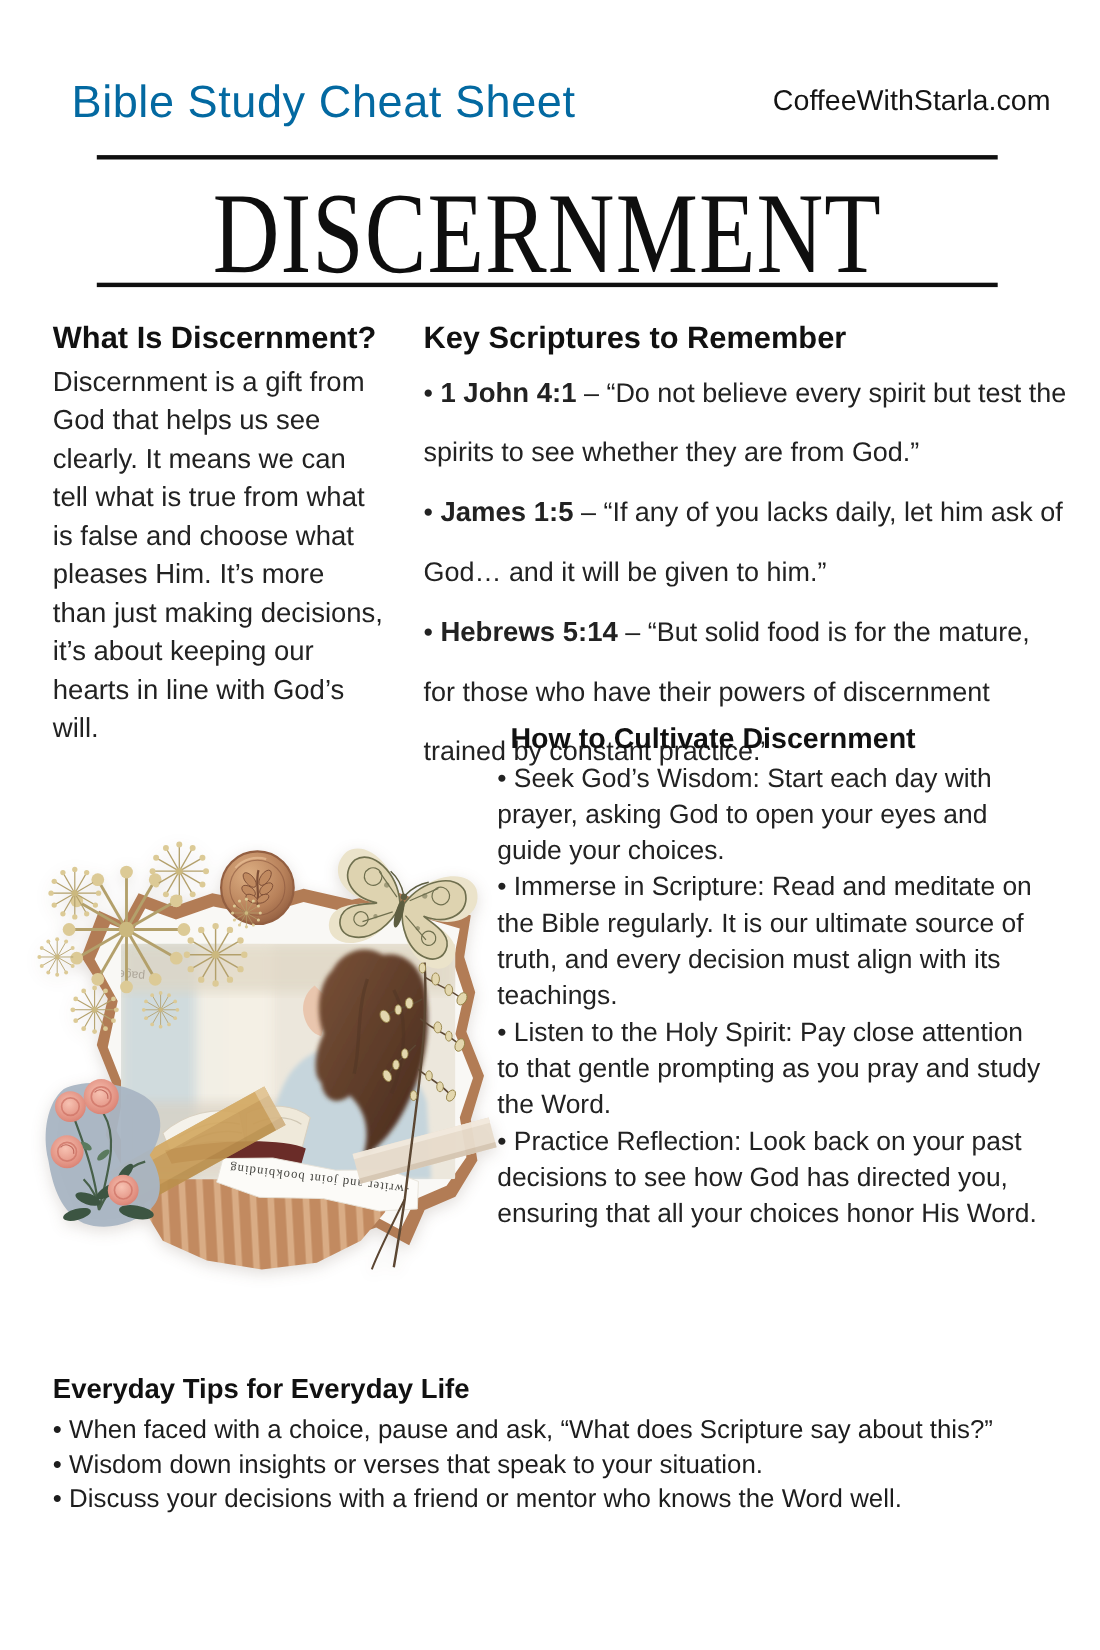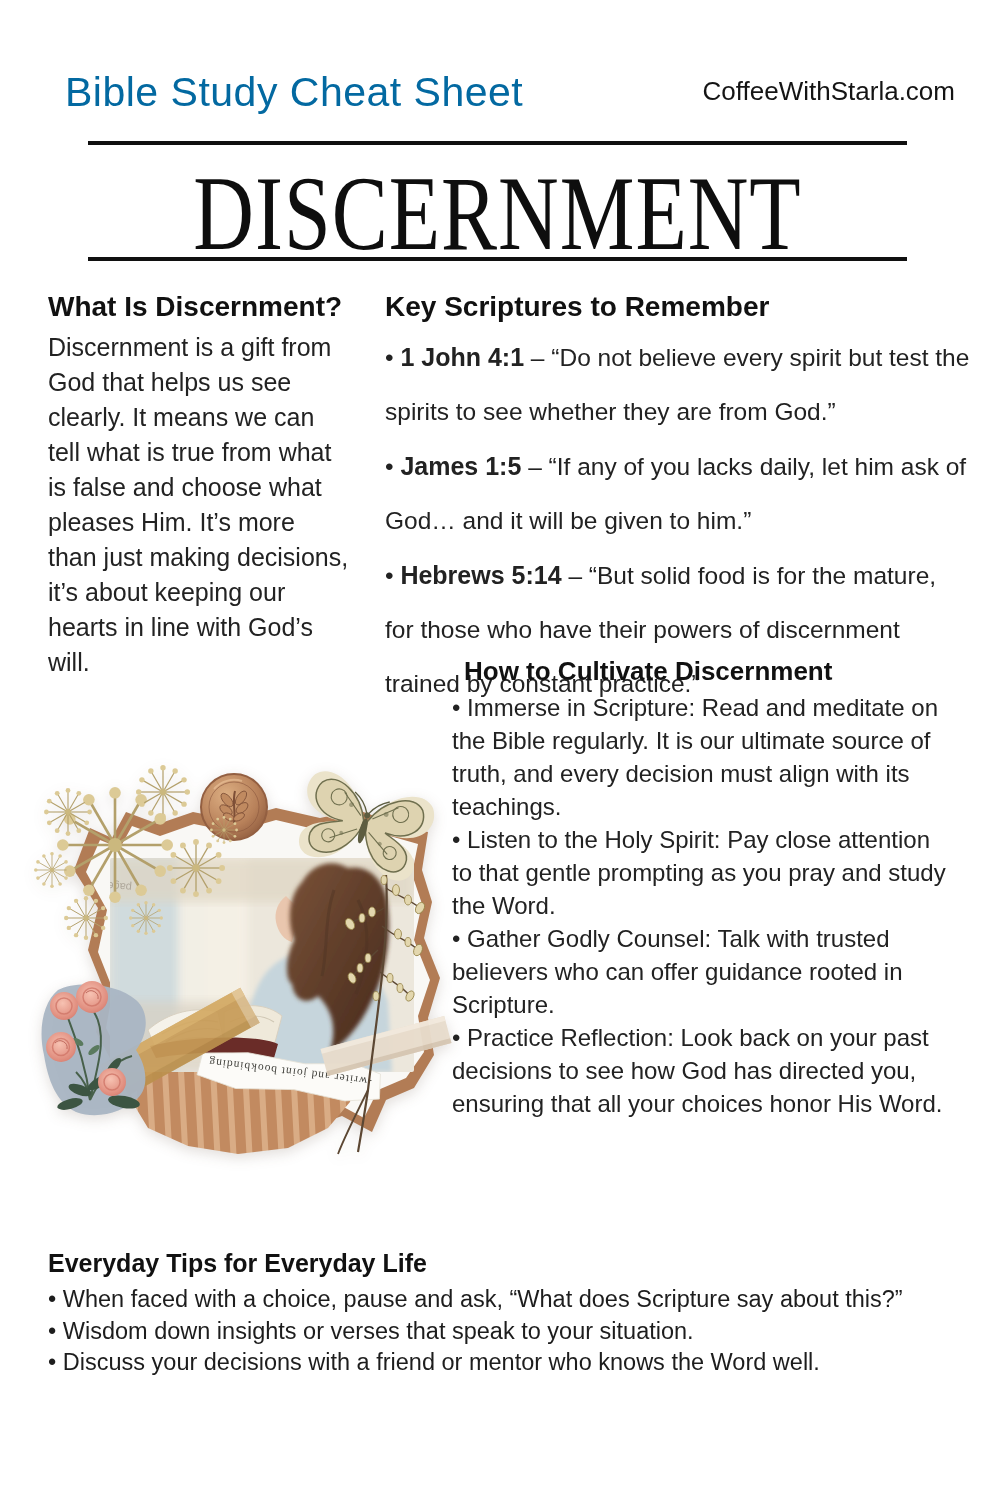--- a/index.html
+++ b/index.html
@@ -65,26 +65,26 @@
         <p><span>•</span> <span class="ref">James 1:5</span> <span>– “If any of you lacks daily, let him ask of God… and it will be given to him.”</span></p>
 
         <p><span>•</span> <span class="ref">Hebrews 5:14</span> <span>– “But solid food is for the mature, for those who have their powers of discernment trained by constant practice.”</span></p>
       </div>
   </div>
 
   <div class="sec cultivate">
     <h2>How to Cultivate Discernment</h2>
     <div>
 
+        <p><span>•</span> <span>Seek God’s Wisdom: Start each day with prayer, asking God to open your eyes and guide your choices.</span></p>
 
         <p><span>•</span> <span>Immerse in Scripture: Read and meditate on the Bible regularly. It is our ultimate source of truth, and every decision must align with its teachings.</span></p>
 
         <p><span>•</span> <span>Listen to the Holy Spirit: Pay close attention to that gentle prompting as you pray and study the Word.</span></p>
 
-        <p><span>•</span> <span>Gather Godly Counsel: Talk with trusted believers who can offer guidance rooted in Scripture.</span></p>
 
         <p><span>•</span> <span>Practice Reflection: Look back on your past decisions to see how God has directed you, ensuring that all your choices honor His Word.</span></p>
       </div>
   </div>
 
   <div class="sec practical">
     <h2>Everyday Tips for Everyday Life</h2>
     <div>
 
         <p><span>•</span> <span>When faced with a choice, pause and ask, “What does Scripture say about this?”</span></p>

